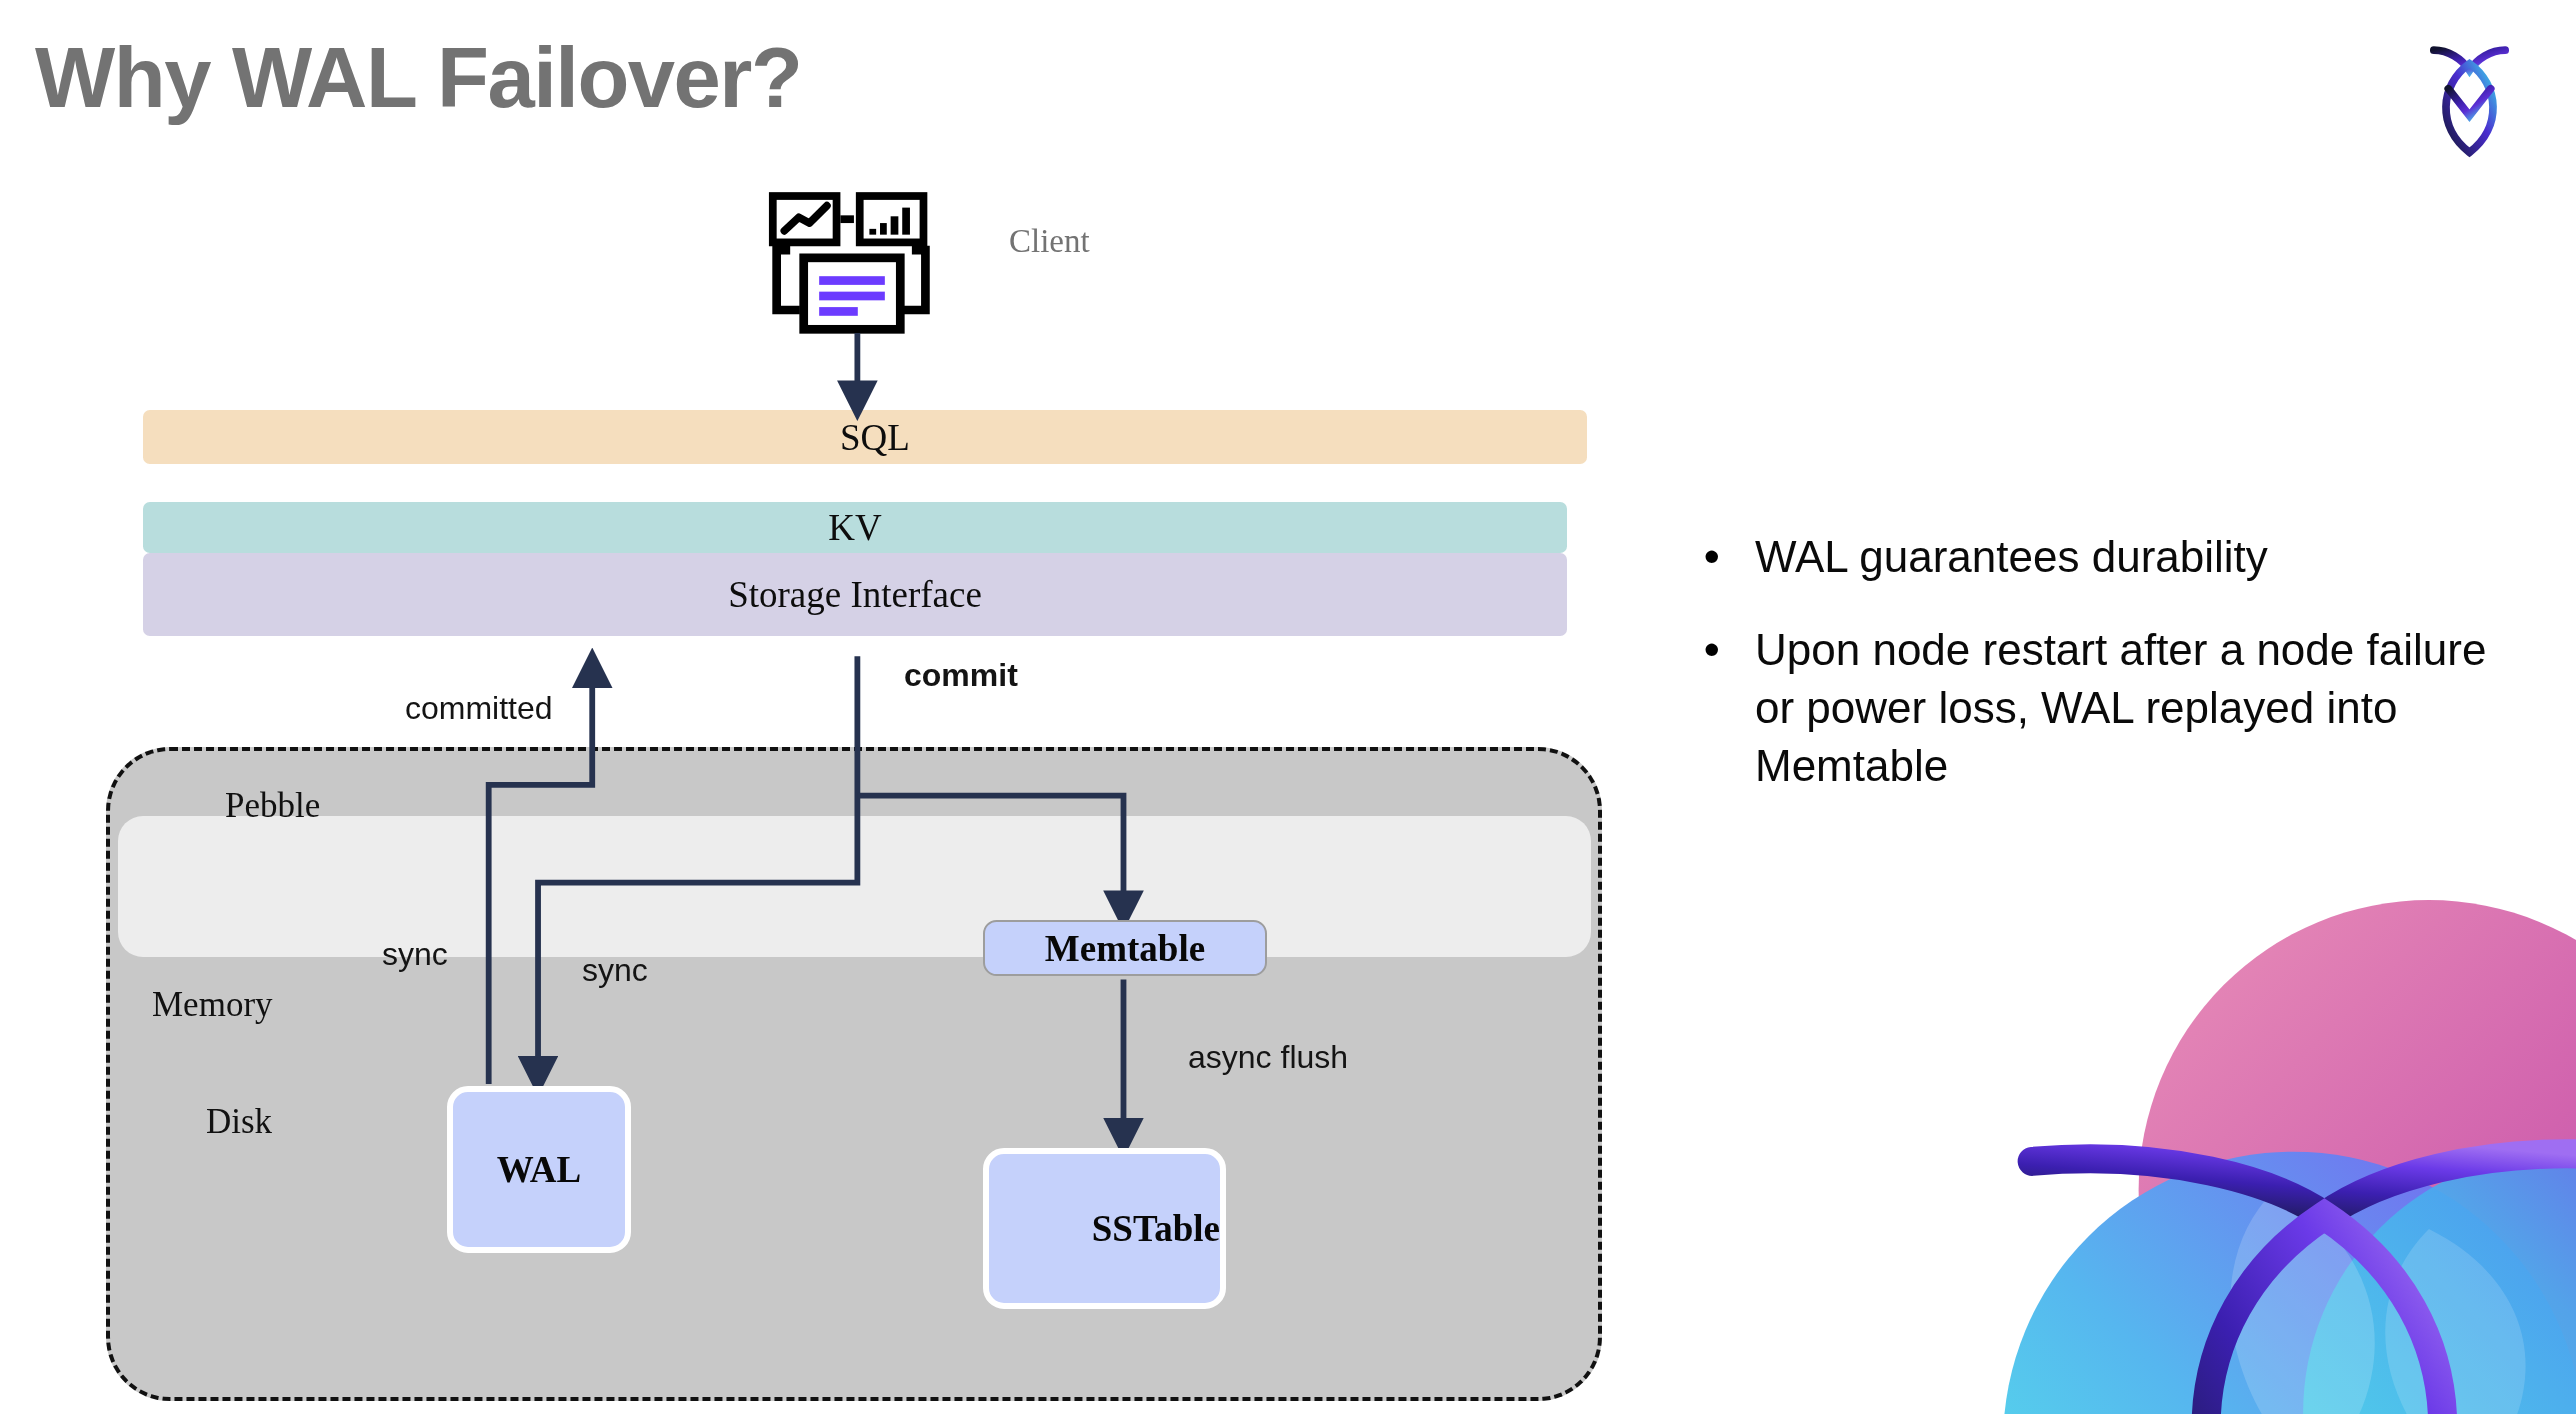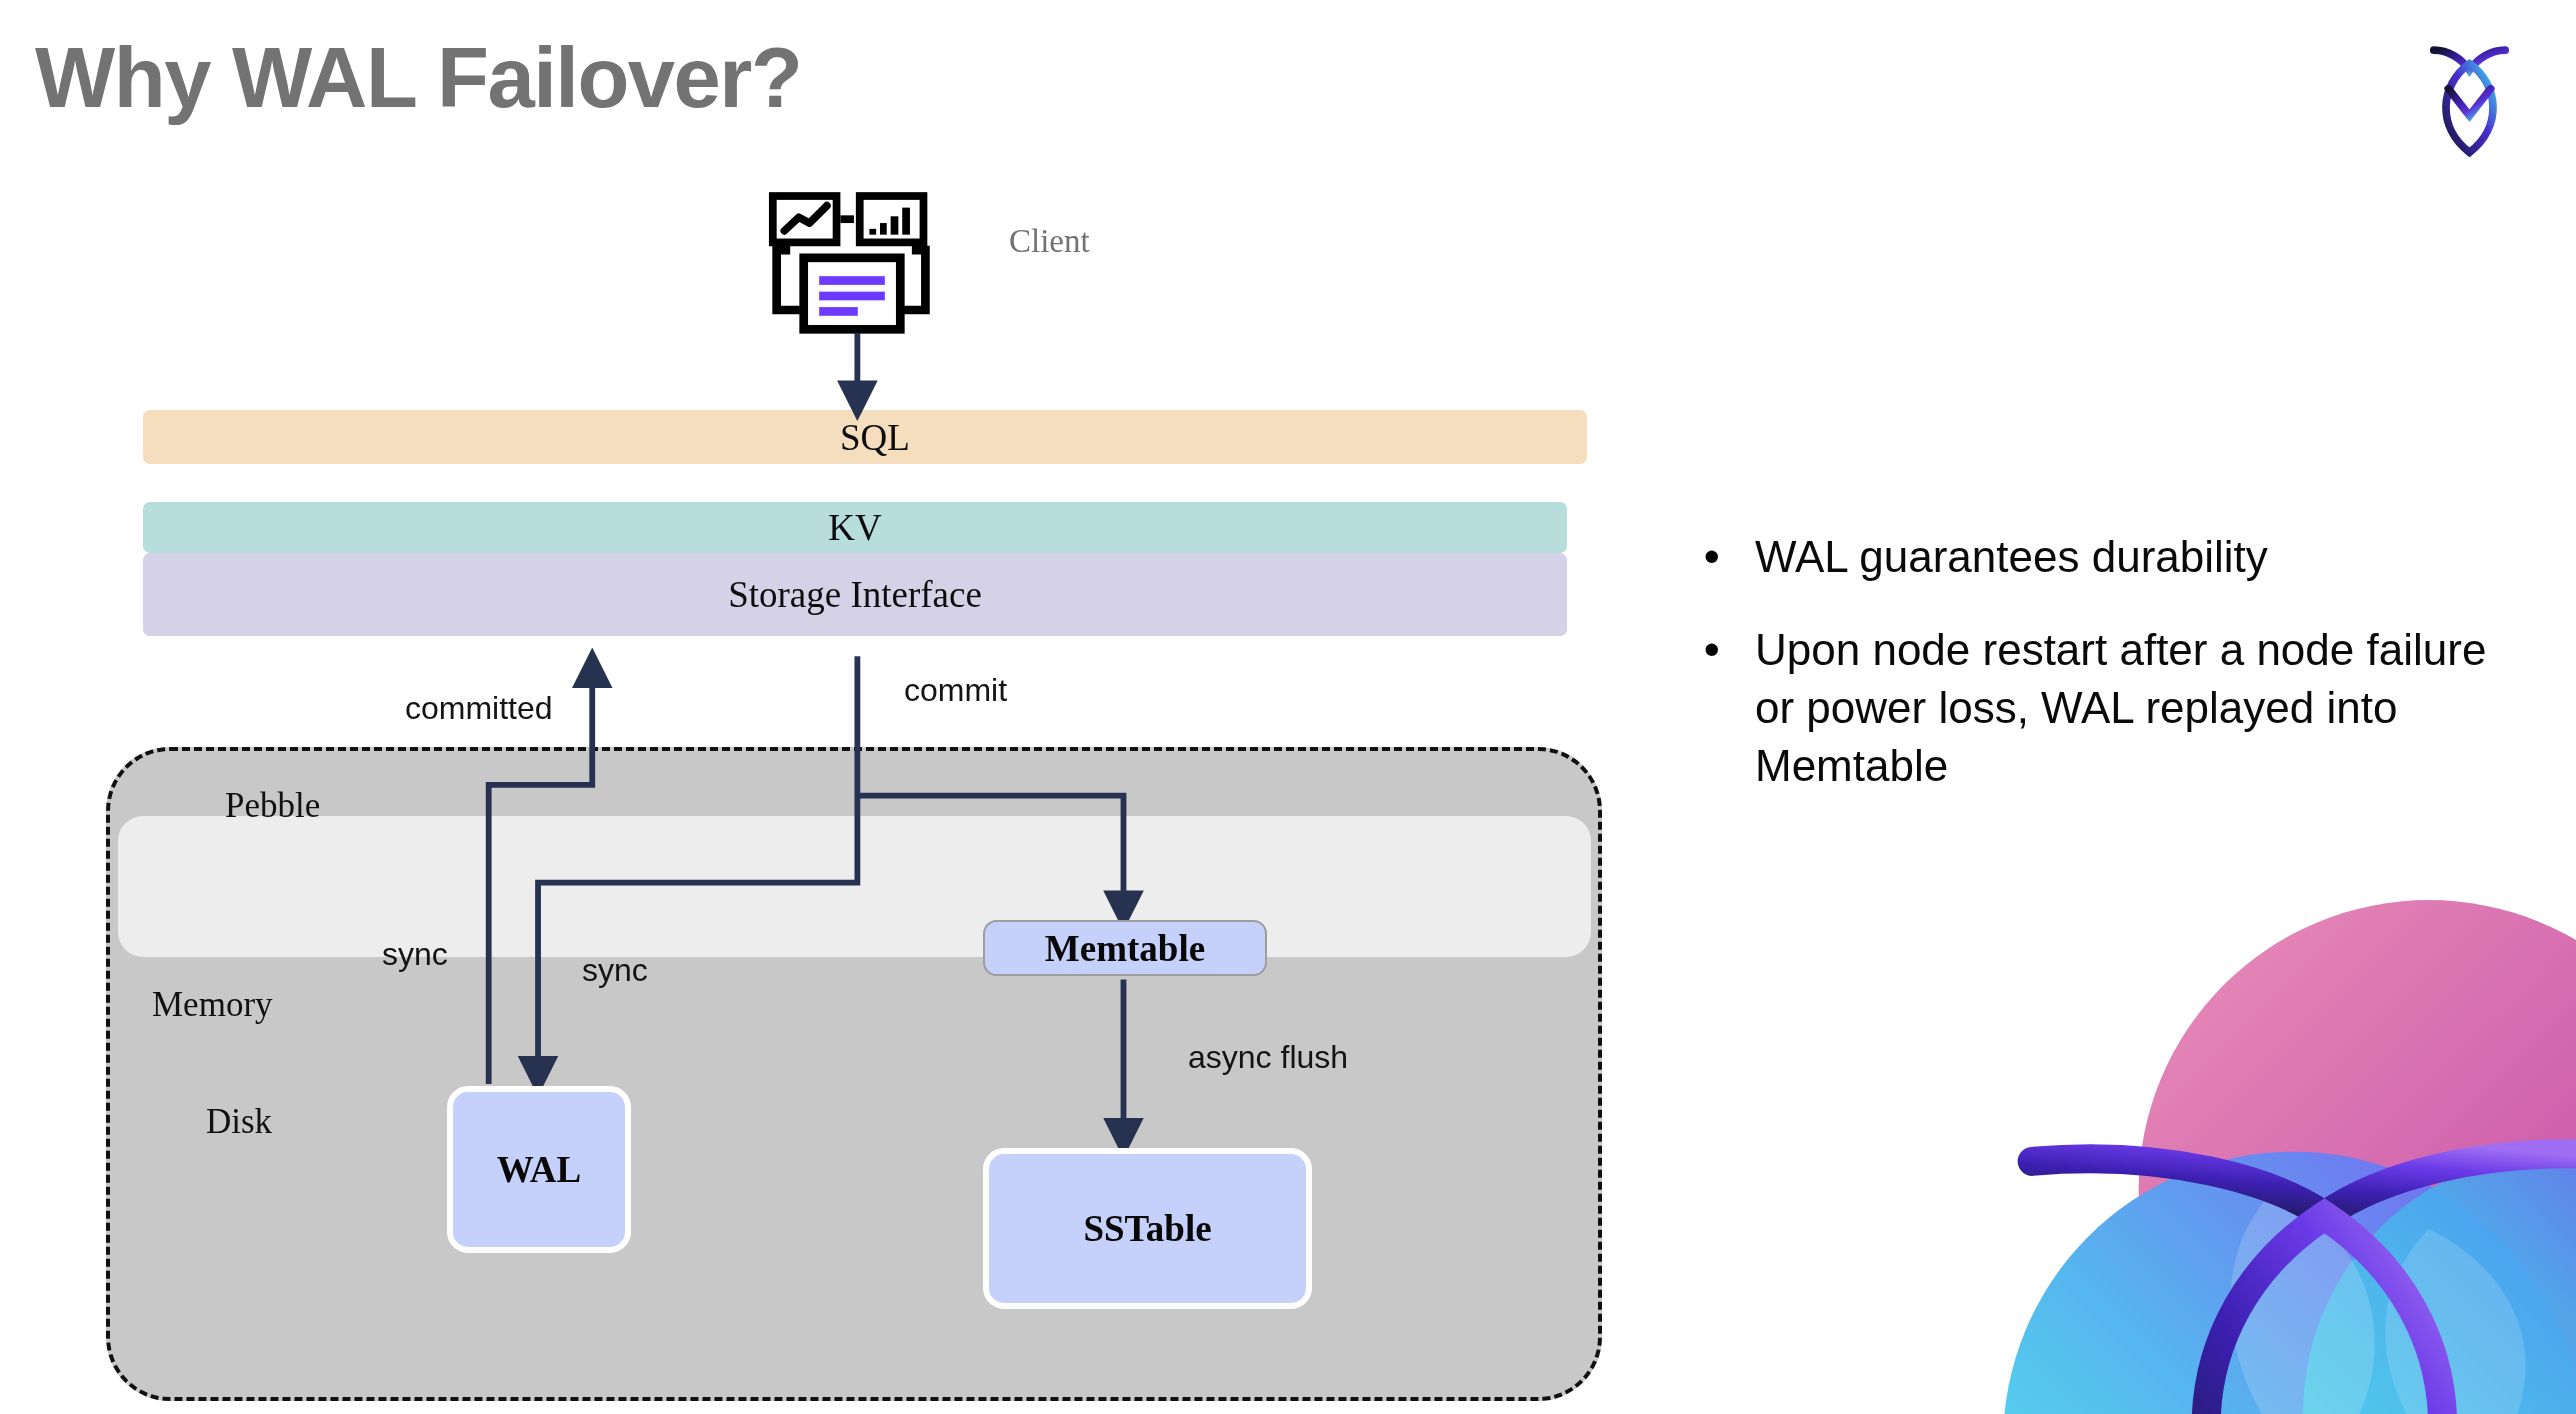--- a/index.html
+++ b/index.html
@@ -72,30 +72,30 @@
     border-radius:21px;
     display:flex;align-items:center;justify-content:center;
     font-family:"Liberation Serif", serif;
     font-weight:bold; font-size:37px; color:#080808;
     box-sizing:border-box;
   }
   #box-memtable{ left:983px; top:920px; width:284px; height:56px;
                  border:2.9px solid #9d9d9d; border-radius:13.5px; }
   #box-wal{      left:447px;  top:1086px; width:184px; height:167px;
                  border:6.8px solid #ffffff; }
-  #box-sstable{  left:983px; top:1148px; width:329px; height:161px;
-                 border:6.8px solid #ffffff; }
+  #box-sstable{  left:983px; top:1148px; width:243px; height:161px;
+                 border:6.8px solid #ffffff;justify-content:flex-end; }
 
   
   .edge-label{
     font-family:"Liberation Sans", sans-serif;
     font-size:32px; color:#141414; white-space:nowrap;
   }
   #lbl-committed{ left:405px;  top:690px; }
-  #lbl-commit{    left:904px;  top:672px; }
+  #lbl-commit{    left:904px;  top:657px;font-weight:bold; }
   #lbl-sync-a{    left:382px;  top:936px; }
   #lbl-sync-b{    left:582px;  top:952px; }
   #lbl-asyncflush{left:1188px; top:1039px; }
 
   
   #arrow-layer{ left:0; top:0; width:2576px; height:1415px; pointer-events:none; }
 
   
   #bullets{ left:1703px; top:528px; width:803px; }
   .bullet-row{ display:flex; margin-bottom:35px; }

